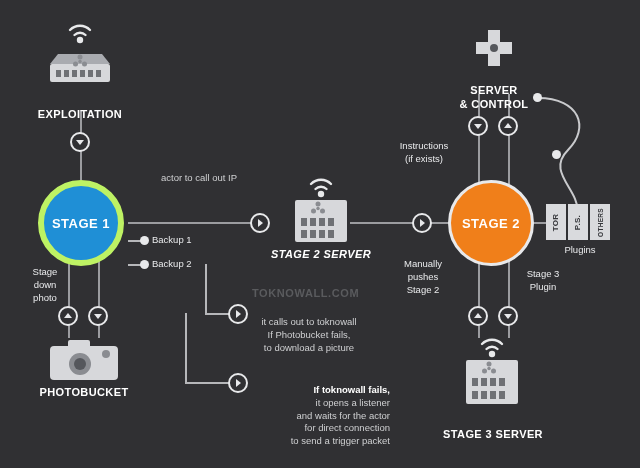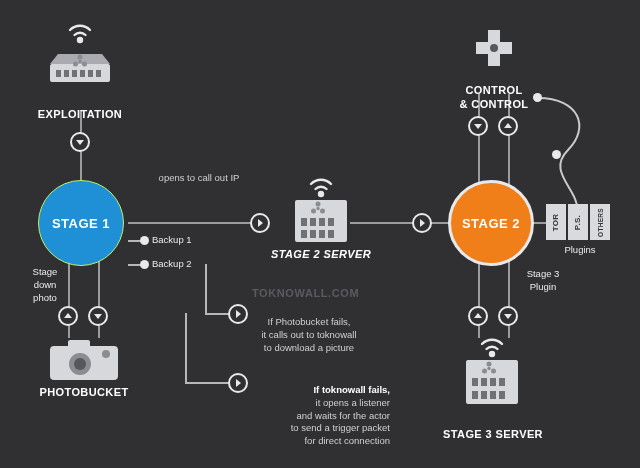--- a/index.html
+++ b/index.html
@@ -169,26 +169,26 @@
     </svg>
   </div>
   <div class="abs lbl" style="left:10px; top:108px; width:140px;">EXPLOITATION</div>
 
   <div class="abs circ" style="left:70px; top:132px;">
     <svg width="10" height="10" viewBox="0 0 10 10">
         <path d="M1 3 L5 8 L9 3 Z" fill="#e8e9eb"></path>
       </svg>
   </div>
 
-  <div class="abs stage" style="left:38px; top:180px; width:86px; height:86px; background:#1f8fd6; border:1px solid #bef264;">
+  <div class="abs stage" style="left:38px; top:180px; width:86px; height:86px; background:#1f8fd6; border:6px solid #bef264;">
     <span>STAGE 1</span>
   </div>
 
   <div class="abs note" style="left:122px; top:172px; width:154px;">
-    <div>opens to call out IP</div>
+    <div>actor to call out IP</div>
   </div>
 
   <div class="abs circ" style="left:250px; top:213px;">
     <svg width="10" height="10" viewBox="0 0 10 10">
         <path d="M3 1 L8 5 L3 9 Z" fill="#e8e9eb"></path>
       </svg>
   </div>
 
   <div class="abs dot-sm" style="left:140px; top:236px;"></div>
   <div class="abs small-lbl" style="left:152px; top:234px; width:60px; text-align:left;">Backup 1</div>
@@ -258,35 +258,39 @@
       </svg>
   </div>
 
   <div class="abs" style="left:468px; top:26px; width:52px;">
     <svg class="device" width="52" height="52" viewBox="0 0 52 52">
       <path d="M20 4 h12 v12 h12 v12 h-12 v12 h-12 v-12 h-12 v-12 h12 z" fill="#d7d8db"></path>
       <circle cx="26" cy="22" r="4" fill="#55575c"></circle>
     </svg>
   </div>
   <div class="abs lbl" style="left:424px; top:84px; width:140px;">
-    <div>CONTROL</div>
+    <div>SERVER</div>
     <div>&amp; CONTROL</div>
   </div>
 
   <div class="abs circ" style="left:468px; top:116px;">
     <svg width="10" height="10" viewBox="0 0 10 10">
         <path d="M1 3 L5 8 L9 3 Z" fill="#e8e9eb"></path>
       </svg>
   </div>
   <div class="abs circ" style="left:498px; top:116px;">
     <svg width="10" height="10" viewBox="0 0 10 10">
         <path d="M1 7 L5 2 L9 7 Z" fill="#e8e9eb"></path>
       </svg>
   </div>
 
+  <div class="abs small-lbl" style="left:386px; top:140px; width:76px;">
+    <div>Instructions</div>
+    <div>(if exists)</div>
+  </div>
 
   <div class="abs dot-sm" style="left:533px; top:93px;"></div>
   <div class="abs dot-sm" style="left:552px; top:150px;"></div>
 
   <div class="abs stage" style="left:448px; top:180px; width:86px; height:86px; background:#f07f1a; border:3px solid #e8e9eb;">
     <span>STAGE 2</span>
   </div>
 
   <div class="abs" style="left:546px; top:204px; display:flex; gap:2px;">
     <div class="plugin-chip">
@@ -294,20 +298,25 @@
       </div>
     <div class="plugin-chip">
         <span>P.S.</span>
       </div>
     <div class="plugin-chip">
         <span style="font-size:6.5px;">OTHERS</span>
       </div>
   </div>
   <div class="abs small-lbl" style="left:540px; top:244px; width:80px;">Plugins</div>
 
+  <div class="abs small-lbl" style="left:392px; top:258px; width:62px;">
+    <div>Manually</div>
+    <div>pushes</div>
+    <div>Stage 2</div>
+  </div>
 
   <div class="abs small-lbl" style="left:512px; top:268px; width:62px;">
     <div>Stage 3</div>
     <div>Plugin</div>
   </div>
 
   <div class="abs circ" style="left:468px; top:306px;">
     <svg width="10" height="10" viewBox="0 0 10 10">
         <path d="M1 7 L5 2 L9 7 Z" fill="#e8e9eb"></path>
       </svg>
@@ -347,31 +356,31 @@
   <div class="abs lbl" style="left:426px; top:428px; width:134px;">STAGE 3 SERVER</div>
 
   <div class="abs watermark" style="left:252px; top:287px;">TOKNOWALL.COM</div>
 
   <div class="abs circ" style="left:228px; top:304px;">
     <svg width="10" height="10" viewBox="0 0 10 10">
         <path d="M3 1 L8 5 L3 9 Z" fill="#e8e9eb"></path>
       </svg>
   </div>
   <div class="abs note" style="left:228px; top:316px; width:162px; text-align:center;">
+    <div>it calls out to toknowall</div>
     <div>If Photobucket fails,</div>
-    <div>it calls out to toknowall</div>
     <div>to download a picture</div>
   </div>
 
   <div class="abs circ" style="left:228px; top:373px;">
     <svg width="10" height="10" viewBox="0 0 10 10">
         <path d="M3 1 L8 5 L3 9 Z" fill="#e8e9eb"></path>
       </svg>
   </div>
   <div class="abs note" style="left:228px; top:384px; width:162px; text-align:right;">
     <div style="font-weight:bold;color:#fff;">If toknowall fails,</div>
     <div>it opens a listener</div>
     <div>and waits for the actor</div>
+    <div>for direct connection</div>
     <div>to send a trigger packet</div>
-    <div>for direct connection</div>
   </div>
 
 </div>
 
 </body></html>

